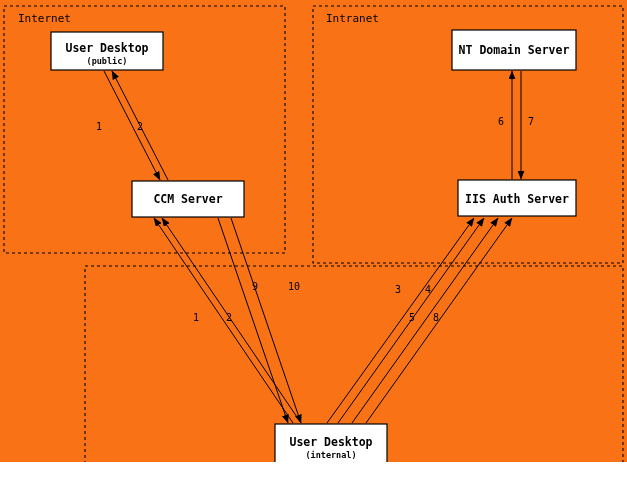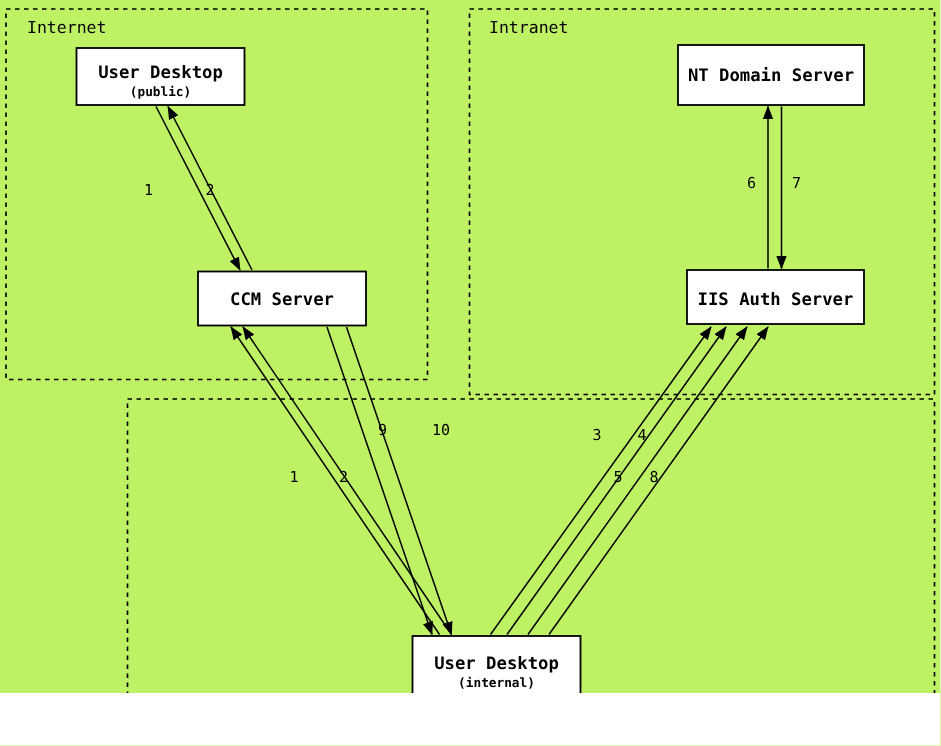--- a/index.html
+++ b/index.html
@@ -4,21 +4,21 @@
 <style>
   html, body {
     margin: 0;
     padding: 0;
     background: #ffffff;
   }
   #diagram-root {
     position: relative;
     width: 627px;
     height: 462px;
-    background: #bef264;
+    background: #f97316;
     font-family: "DejaVu Sans Mono", "Liberation Mono", monospace;
     overflow: hidden;
     text-align: right;
   }
   svg#diagram-svg {
     position: absolute;
     left: 0;
     top: 0;
     width: 627px;
     height: 497px;

